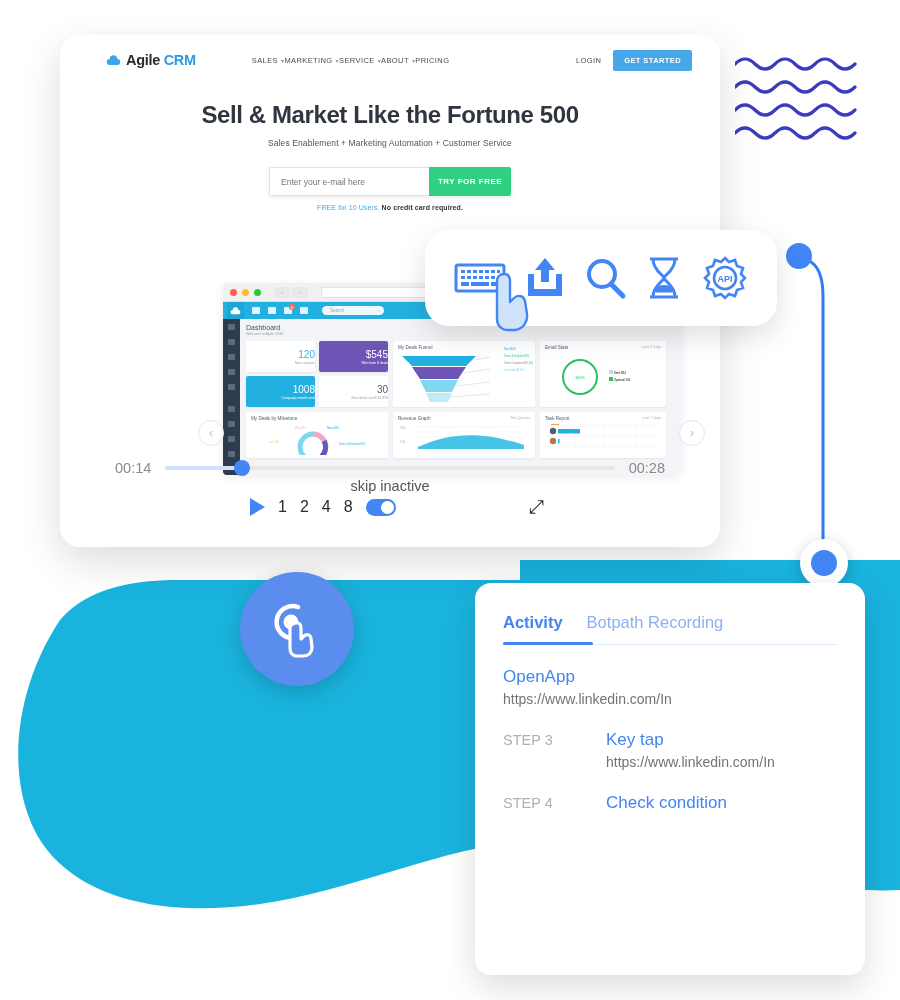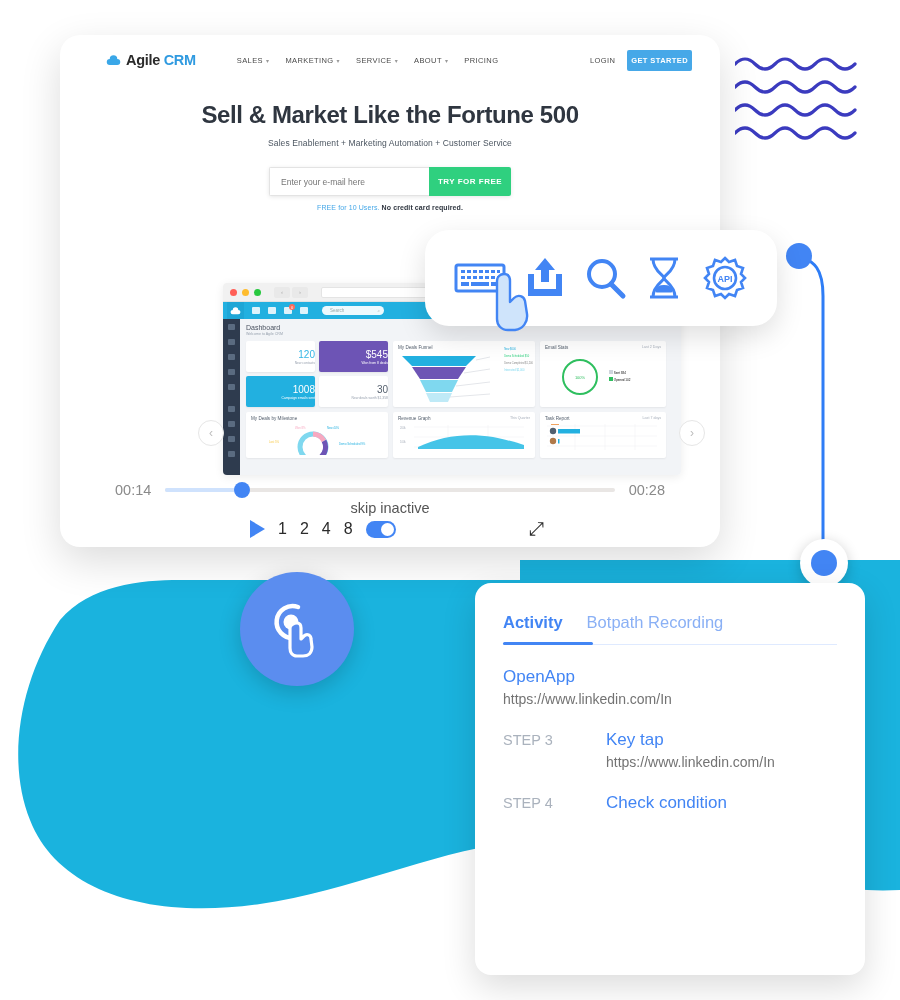--- a/index.html
+++ b/index.html
@@ -44,32 +44,32 @@
   .site-header {
     display: flex; align-items: center; height: 50px;
     padding: 0 28px 0 46px;
   }
   .logo { display: flex; align-items: center; gap: 5px; }
   .logo-cloud { width: 15px; height: 11px; position: relative; }
   .logo-text { font-size: 14.5px; font-weight: bold; letter-spacing: -.3px; }
   .logo-text .dark { color: #2b2b2b; }
   .logo-text .blue { color: #2f9ae0; }
 
-  .main-nav { display: flex; gap: 16px; margin-left: 41px; }
+  .main-nav { display: flex; margin-left: 56px; }
   .nav-item {
     font-size: 7.5px; color: #4a4a4a; letter-spacing: .4px;
     display: flex; align-items: center; gap: 3px; cursor: pointer;
   }
   .caret { font-size: 6px; color: #9a9a9a; }
 
   .header-right { margin-left: auto; display: flex; align-items: center; gap: 12px; }
   .login-link { font-size: 7.5px; color: #4a4a4a; letter-spacing: .4px; cursor: pointer; }
   .get-started {
     background: #46a8e8; color: #fff; font-size: 7.5px; font-weight: bold;
-    letter-spacing: .4px; padding: 6px 4px; border: none; border-radius: 2px;
+    letter-spacing: .4px; padding: 6px 11px; border: none; border-radius: 2px;
     cursor: pointer;
   }
 
   
   .hero { text-align: center; padding-top: 16px; }
   .hero h1 {
     font-size: 24px; font-weight: 600; color: #2f3640; letter-spacing: -.4px;
   }
   .hero .sub {
     margin-top: 9px; font-size: 8.5px; color: #4b5560; letter-spacing: .1px;
@@ -157,21 +157,21 @@
   .arrow-btn {
     position: absolute; width: 26px; height: 26px; border-radius: 50%;
     border: 1px solid #e6e6e6; background: #fff; color: #bdbdbd;
     display: flex; align-items: center; justify-content: center; font-size: 12px;
     cursor: pointer;
   }
   .arrow-btn.left { left: 138px; top: 385px; }
   .arrow-btn.right { left: 619px; top: 385px; }
 
   
-  .controls { position: absolute; left: 0; top: 447px; width: 660px; }
+  .controls { position: absolute; left: 0; top: 425px; width: 660px; }
   .timeline-row { display: flex; align-items: center; padding: 0 55px; gap: 14px; }
   .time { font-size: 14.5px; color: #8a8a8a; }
   .track { flex: 1; height: 4px; background: #e9e6e4; border-radius: 2px; position: relative;
            cursor: pointer; }
   .track-fill { position: absolute; left: 0; top: 0; height: 4px; width: 17%;
            background: #cfe2fd; border-radius: 2px; }
   .track-thumb { position: absolute; left: 17%; top: -6px; width: 16px; height: 16px;
            border-radius: 50%; background: #4285f4; transform: translateX(-50%); cursor: grab; }
   .skip-label { text-align: center; font-size: 14.5px; color: #555; margin-top: 2px; }
   .btn-row { display: flex; align-items: center; gap: 13px; margin-top: 2px;

